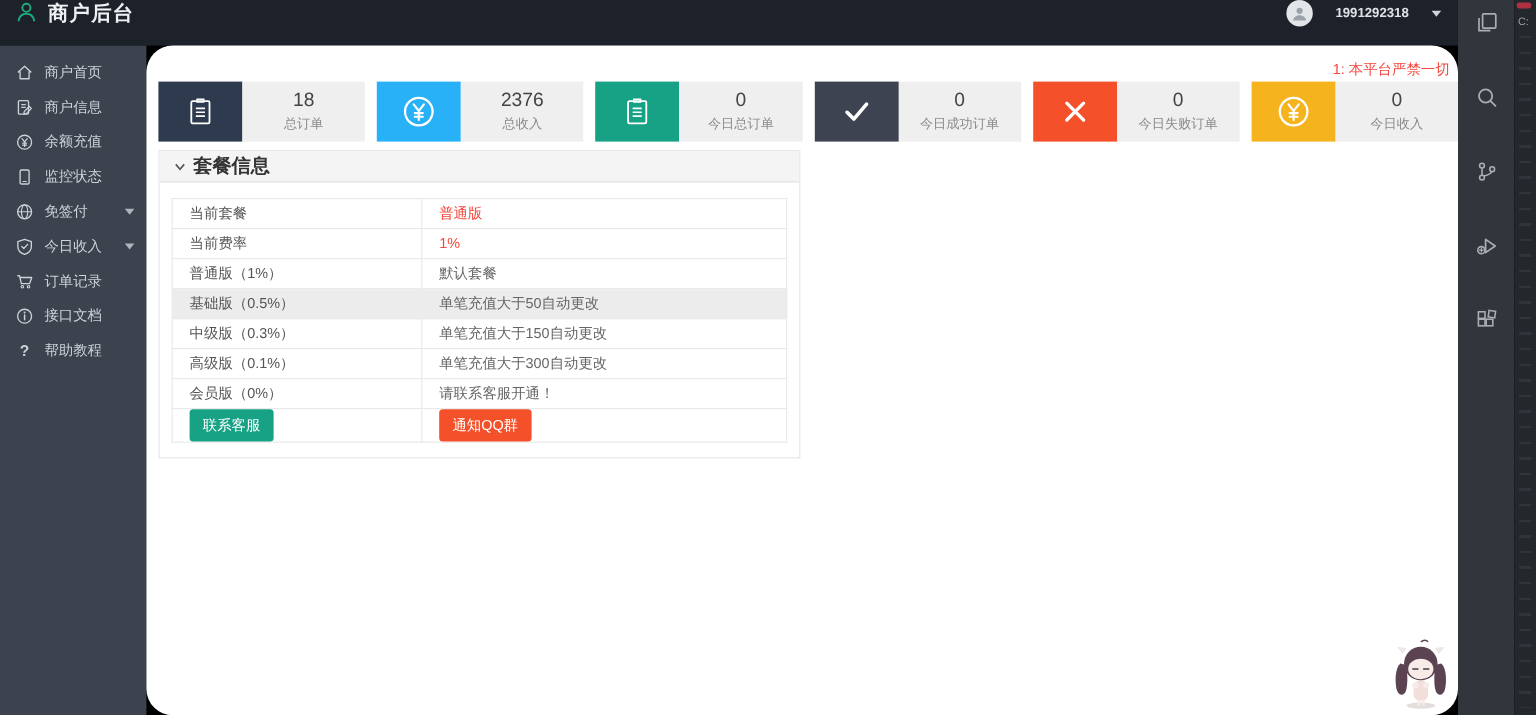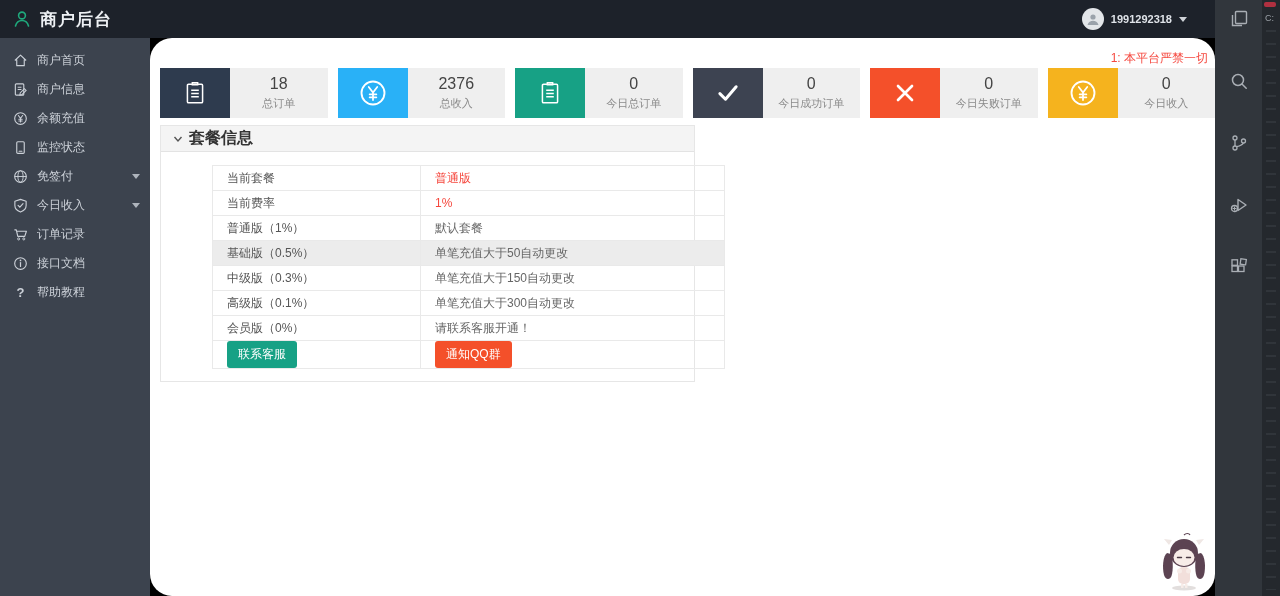--- a/index.html
+++ b/index.html
@@ -2,35 +2,35 @@
 <html><head>
 <meta charset="utf-8">
 <style>
   * { margin:0; padding:0; box-sizing:border-box; }
   html,body { width:1280px; height:596px; overflow:hidden; background:#000;
     font-family:"Liberation Sans","DejaVu Sans",sans-serif; }
   .screen { width:1280px; height:596px; display:flex; }
 
   
   .app { width:1215px; height:596px; display:flex; flex-direction:column; }
-  .topbar { height:38px; background:#1d222a; display:flex; align-items:center;
+  .topbar { height:38px; background:#1d222a; display:flex; align-items:flex-start;
     padding-left:12px; flex-shrink:0; }
   .logo-icon { width:20px; height:20px; margin-right:8px; }
   .app-title { color:#eef1f4; font-size:17px; font-weight:bold; letter-spacing:1px; }
-  .user { margin-left:auto; display:flex; align-items:center; gap:7px; padding-right:28px; cursor:pointer; }
+  .user { margin-left:auto; display:flex; align-items:center; gap:19px; padding-right:14px; cursor:pointer; }
   .avatar { width:22px; height:22px; border-radius:50%; background:#e3e6e9; display:flex;
     align-items:center; justify-content:center; overflow:hidden; }
   .user-id { color:#dfe3e8; font-size:11px; font-weight:bold; }
   .caret-down { width:0; height:0; border-left:4px solid transparent; border-right:4px solid transparent;
     border-top:5px solid #cfd3d8; }
 
   .main { flex:1; display:flex; min-height:0; }
 
   
-  .sidebar { width:150px; background:#3c434e; flex-shrink:0; padding-top:8px; }
+  .sidebar { width:122px; background:#3c434e; flex-shrink:0; padding-top:8px; }
   .side-item { height:29px; display:flex; align-items:center; padding:0 10px 0 13px;
     color:#ccd1d8; font-size:12px; cursor:pointer; }
   .side-item svg, .side-item .q { width:15px; height:15px; margin-right:9px; flex-shrink:0; }
   .side-item .q { color:#ccd1d8; font-size:13px; font-weight:bold; text-align:center; line-height:15px; }
   .side-item .sub-caret { margin-left:auto; width:0; height:0; border-left:4px solid transparent;
     border-right:4px solid transparent; border-top:5px solid #aeb4bc; }
 
   
   .content { flex:1; background:#ffffff; position:relative; overflow:hidden;border-radius:22px; }
   .announcement { position:absolute; top:12px; right:7px; color:#f5483f; font-size:12px; white-space:nowrap; }
@@ -41,21 +41,21 @@
   .card-body { flex:1; background:#efefef; display:flex; flex-direction:column;
     align-items:center; justify-content:center; }
   .card-num { font-size:16px; color:#444; }
   .card-label { font-size:11px; color:#8a8a8a; margin-top:3px; }
 
   .panel { width:535px; margin:7px 0 0 10px; border:1px solid #e6e6e6; background:#fff; }
   .panel-header { height:26px; background:#f4f4f4; border-bottom:1px solid #e3e3e3;
     display:flex; align-items:center; gap:6px; padding-left:12px; font-size:16px;
     font-weight:bold; color:#333; cursor:pointer; }
   .panel-body { padding:13px 10px 12px 10px; }
-  table.info { width:100%; border-collapse:collapse;margin-left:41px; }
+  table.info { width:100%; border-collapse:collapse; }
   table.info td { border:1px solid #e9e9e9; height:25px; font-size:12px; padding:0 0 0 14px; color:#555; }
   table.info td.val { color:#666; }
   table.info tr.hl td { background:#ececec; }
   .red { color:#f5473d !important; }
   .btn { display:inline-block; border:none; color:#fff; font-size:12px; padding:5px 11px;
     border-radius:3px; cursor:pointer; font-family:inherit; }
   .btn-row td { padding-top:6px; padding-bottom:7px; }
 
   .mascot { position:absolute; right:2px; bottom:3px; width:58px; height:62px; }
 

